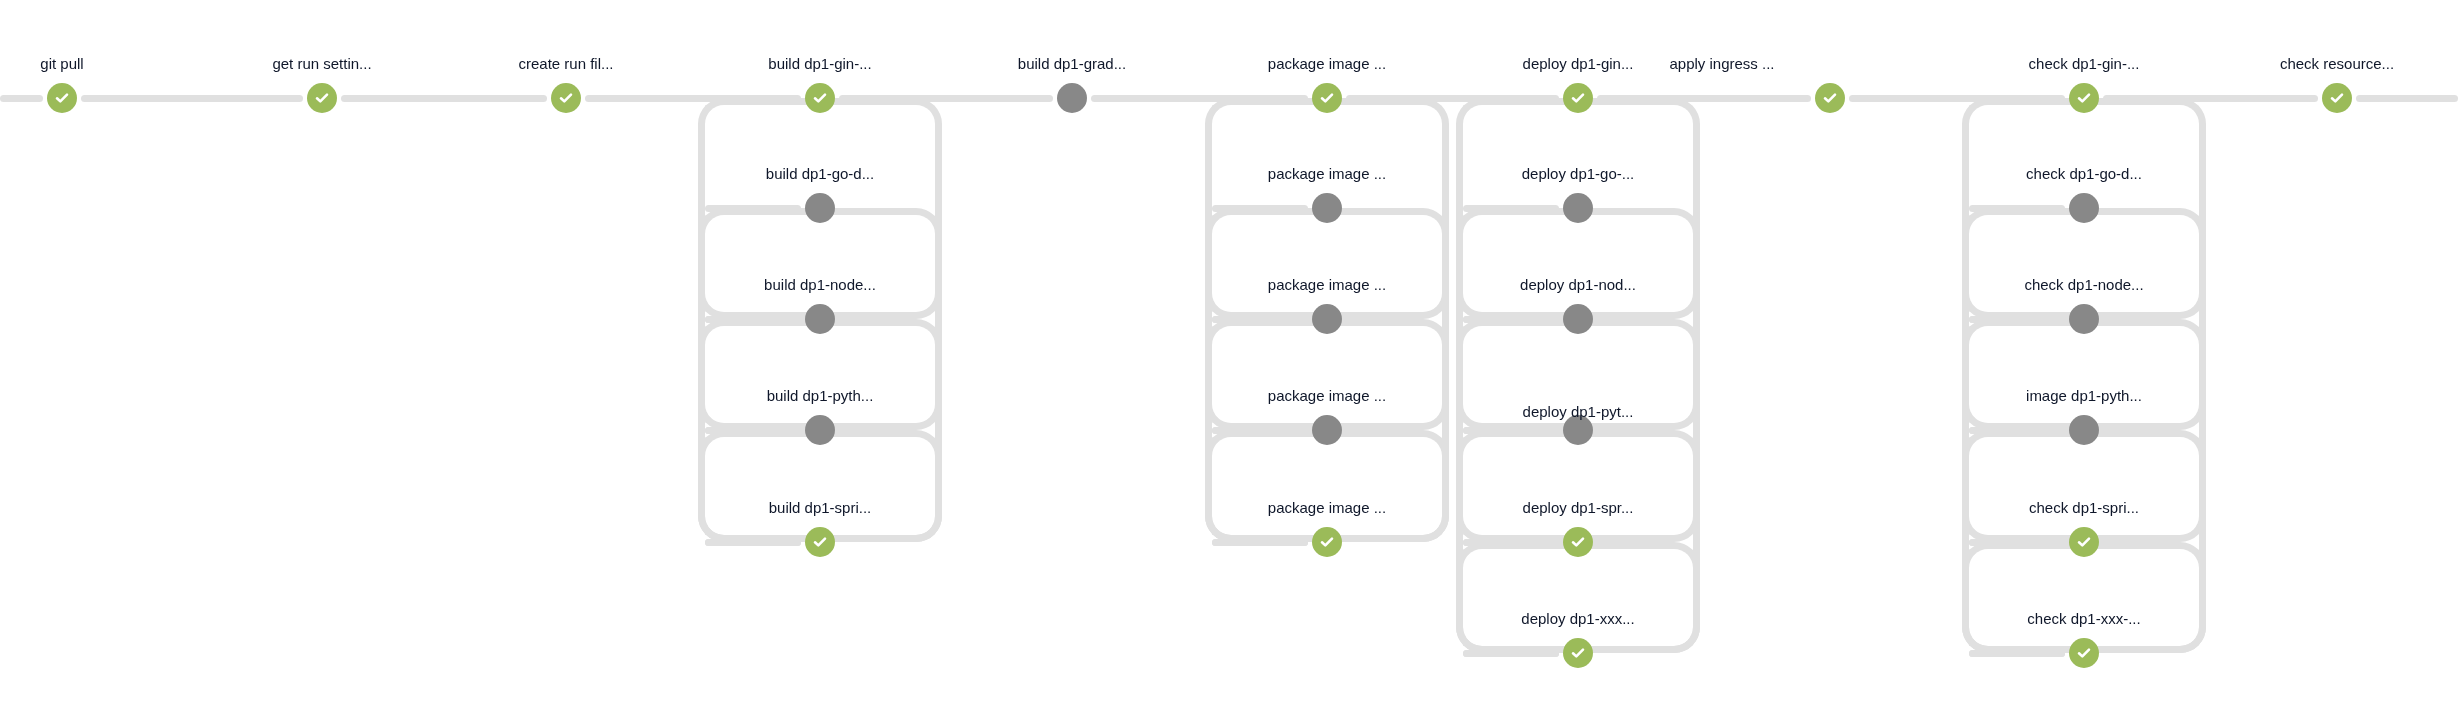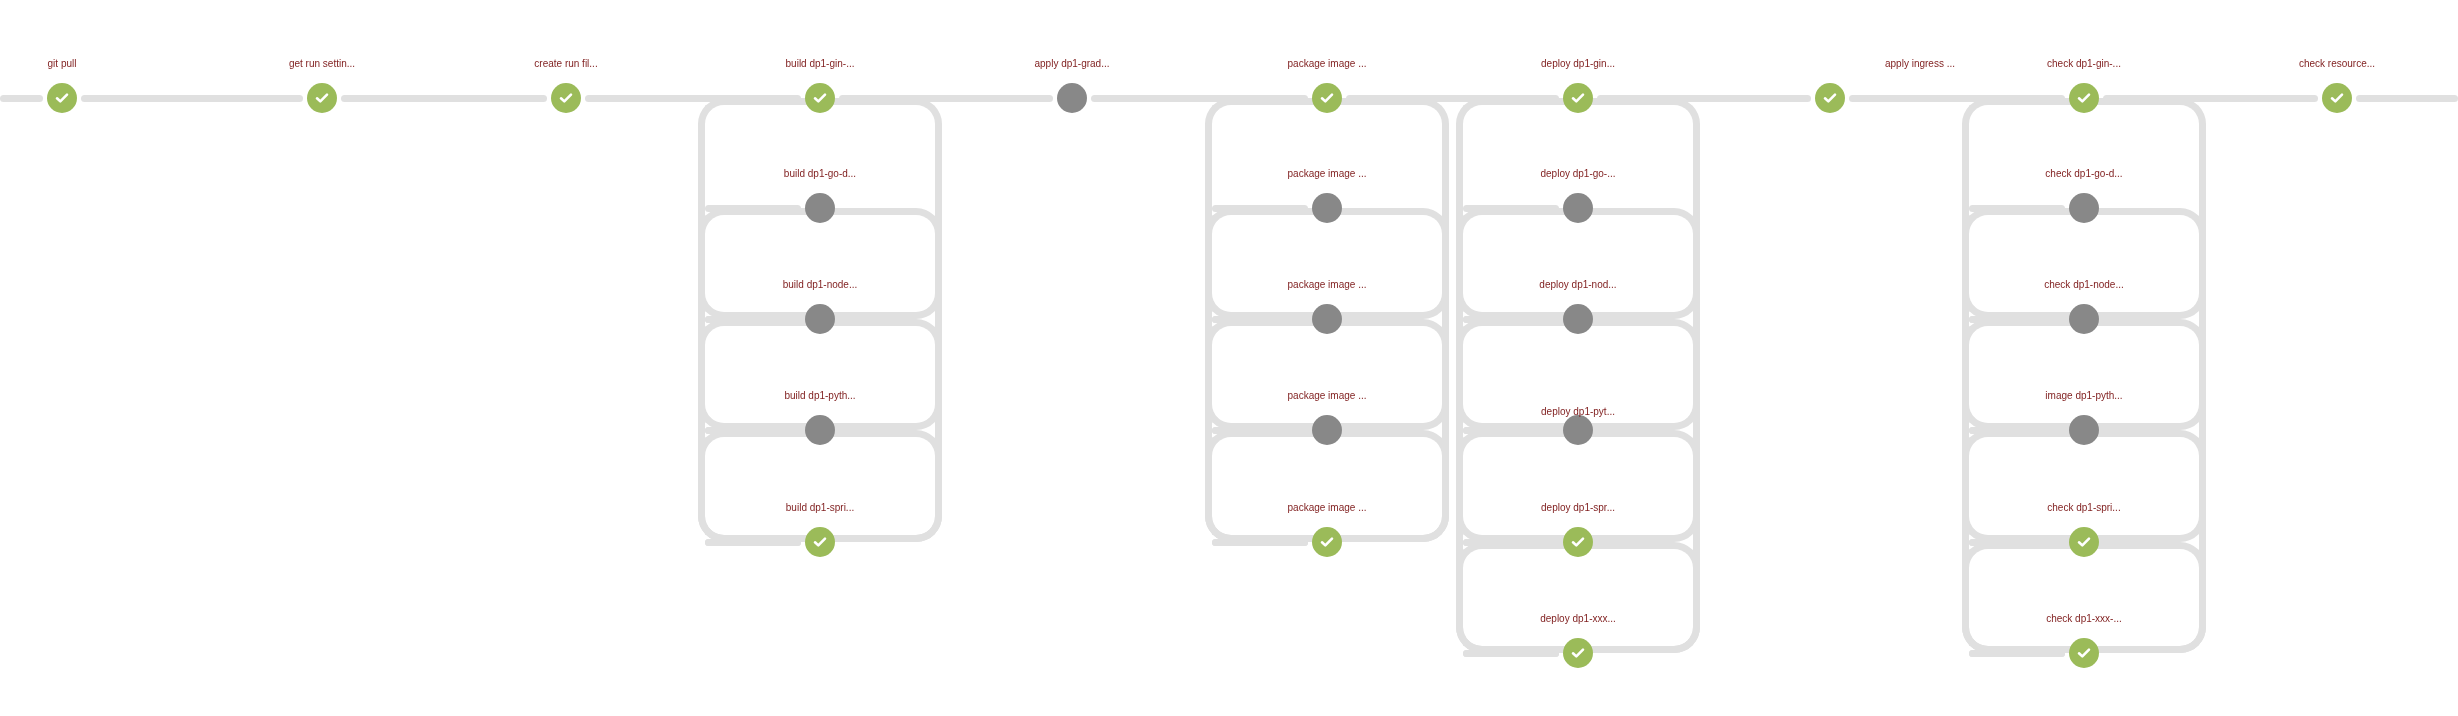--- a/index.html
+++ b/index.html
@@ -37,23 +37,23 @@
     z-index: 6;
   }
   .node.success { background: #9bbb59; }
   .node.pending { background: #888888; }
   .node svg { display: block; }
   .node .tick { stroke: #ffffff; stroke-width: 2.6; fill: none;
                 stroke-linecap: round; stroke-linejoin: round; }
 
   .label {
     position: absolute;
-    font-size: 10px;
+    font-size: 15px;
     line-height: 18px;
-    color: #7f1d1d;
+    color: #0f172a;
     white-space: nowrap;
     transform: translateX(-50%);
     z-index: 7;
   }
 </style>
 </head>
 <body>
 
 <div id="stage">
   <div id="rails">
@@ -242,39 +242,39 @@
       <div class="label" style="left: 566px; top: 55px;">create run fil...</div>
       <div class="node success" title="build dp1-gin-..." style="left: 805px; top: 83px;">
         <svg width="18" height="18" viewBox="0 0 18 18">
           <path class="tick" d="M4 9.3 L7.3 12.4 L14 5.6"></path>
         </svg>
       </div>
       <div class="label" style="left: 820px; top: 55px;">build dp1-gin-...</div>
       <div class="node pending" title="build dp1-grad..." style="left: 1057px; top: 83px;">
         <span></span>
       </div>
-      <div class="label" style="left: 1072px; top: 55px;">apply dp1-grad...</div>
+      <div class="label" style="left: 1072px; top: 55px;">build dp1-grad...</div>
       <div class="node success" title="package image ..." style="left: 1312px; top: 83px;">
         <svg width="18" height="18" viewBox="0 0 18 18">
           <path class="tick" d="M4 9.3 L7.3 12.4 L14 5.6"></path>
         </svg>
       </div>
       <div class="label" style="left: 1327px; top: 55px;">package image ...</div>
       <div class="node success" title="deploy dp1-gin..." style="left: 1563px; top: 83px;">
         <svg width="18" height="18" viewBox="0 0 18 18">
           <path class="tick" d="M4 9.3 L7.3 12.4 L14 5.6"></path>
         </svg>
       </div>
       <div class="label" style="left: 1578px; top: 55px;">deploy dp1-gin...</div>
       <div class="node success" title="apply ingress ..." style="left: 1815px; top: 83px;">
         <svg width="18" height="18" viewBox="0 0 18 18">
           <path class="tick" d="M4 9.3 L7.3 12.4 L14 5.6"></path>
         </svg>
       </div>
-      <div class="label" style="left: 1920px; top: 55px;">apply ingress ...</div>
+      <div class="label" style="left: 1722px; top: 55px;">apply ingress ...</div>
       <div class="node success" title="check dp1-gin-..." style="left: 2069px; top: 83px;">
         <svg width="18" height="18" viewBox="0 0 18 18">
           <path class="tick" d="M4 9.3 L7.3 12.4 L14 5.6"></path>
         </svg>
       </div>
       <div class="label" style="left: 2084px; top: 55px;">check dp1-gin-...</div>
       <div class="node success" title="check resource..." style="left: 2322px; top: 83px;">
         <svg width="18" height="18" viewBox="0 0 18 18">
           <path class="tick" d="M4 9.3 L7.3 12.4 L14 5.6"></path>
         </svg>

